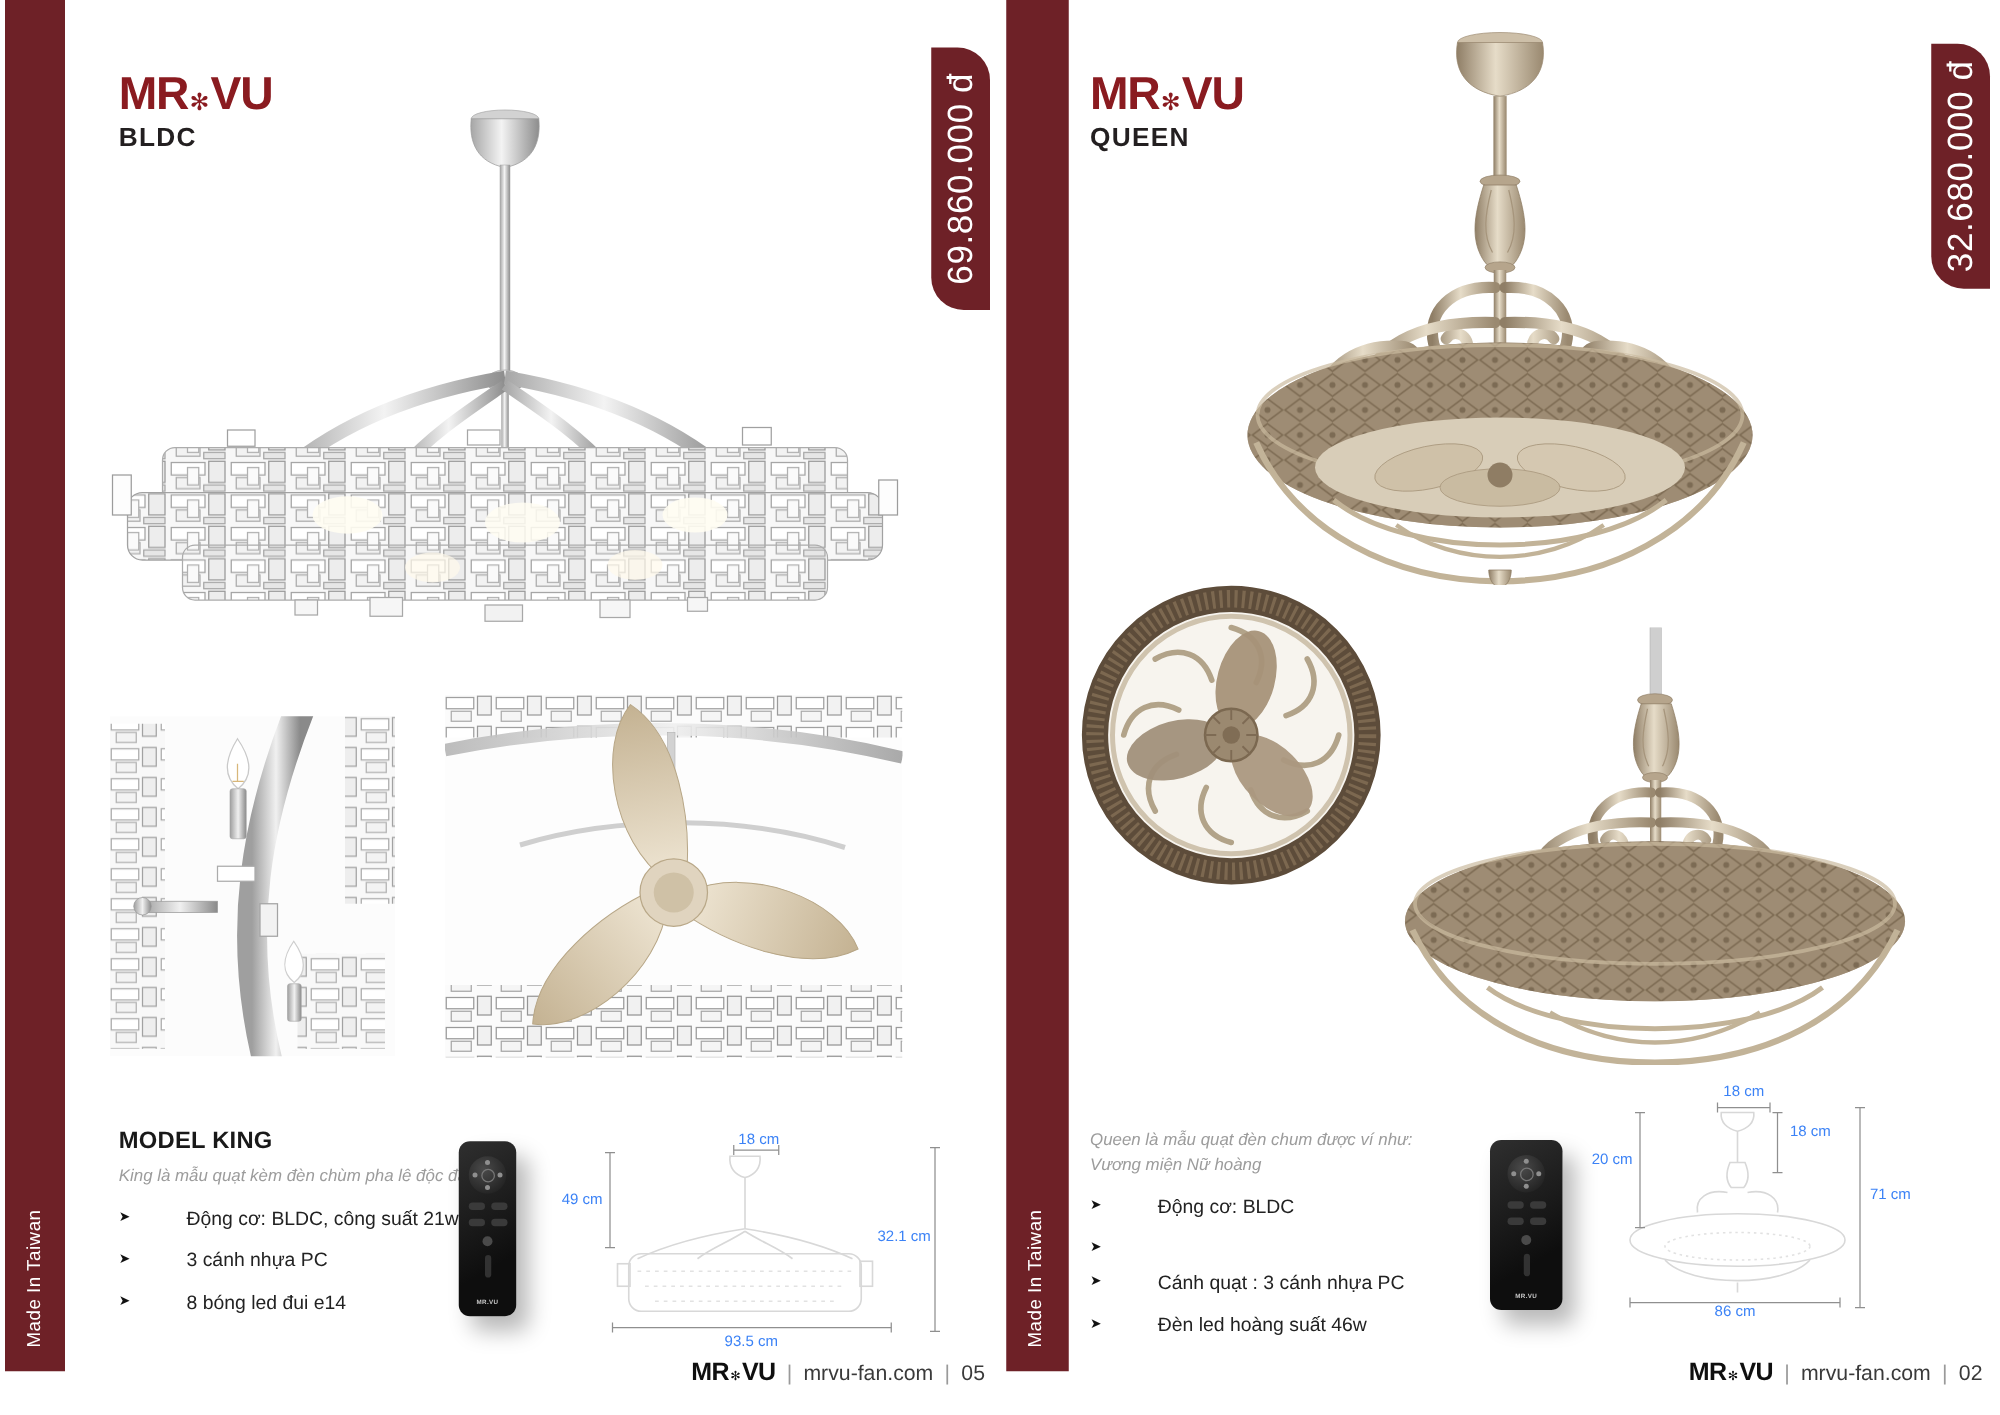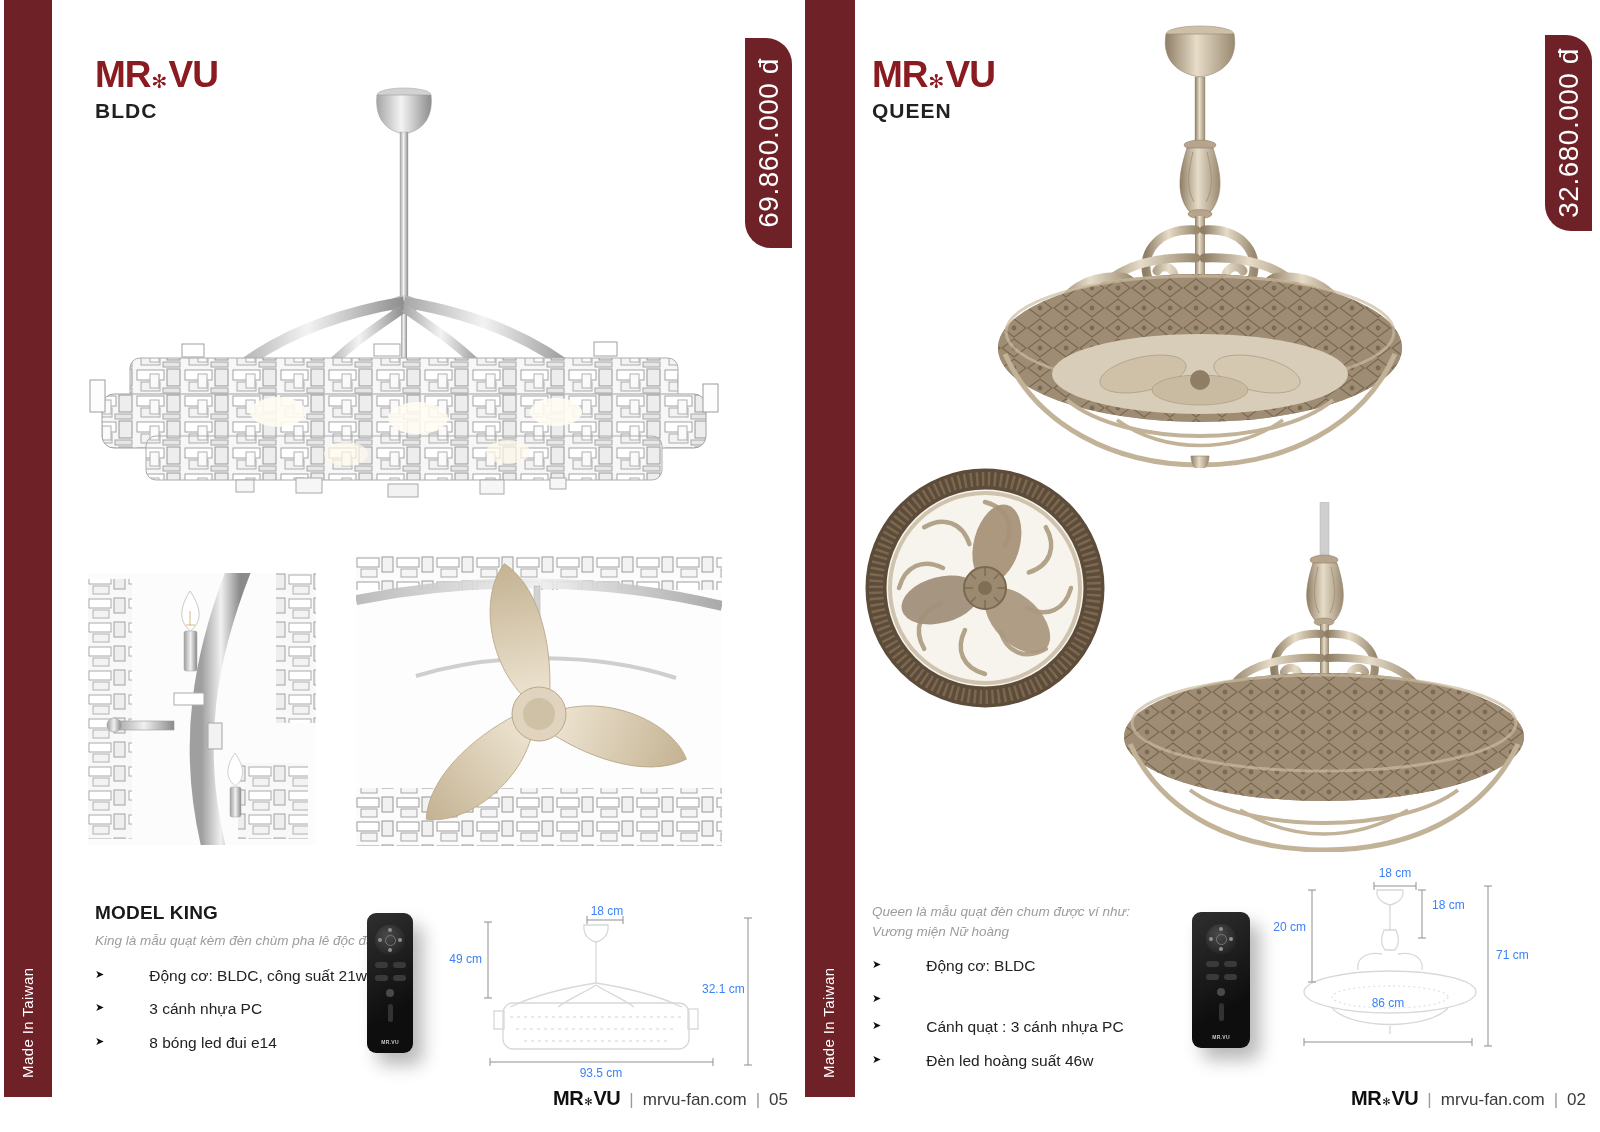--- a/index.html
+++ b/index.html
@@ -461,21 +461,21 @@
           <line x1="224" y1="184" x2="232" y2="184"></line>
         <line x1="44" y1="180" x2="212" y2="180"></line>
           <line x1="44" y1="176" x2="44" y2="184"></line>
           <line x1="212" y1="176" x2="212" y2="184"></line>
       </g>
     </svg>
     <div class="dim center" style="left:1373px;top:866px;width:44px">18 cm</div>
     <div class="dim" style="left:1432px;top:898px">18 cm</div>
     <div class="dim right" style="left:1268px;top:920px;width:38px">20 cm</div>
     <div class="dim" style="left:1496px;top:948px">71 cm</div>
-    <div class="dim center" style="left:1366px;top:996px;width:44px">86 cm</div>
+    <div class="dim center" style="left:1366px;top:1042px;width:44px">86 cm</div>
 
     <footer class="footer" style="left:1338px;top:1087px;width:248px">
       <span class="flogo"><span>MR</span><span class="fan-sym">✻</span><span>VU</span></span>
       <span class="fdiv">|</span>
       <span>mrvu-fan.com</span>
       <span class="fdiv">|</span>
       <span>02</span>
     </footer>
   </section>
 

